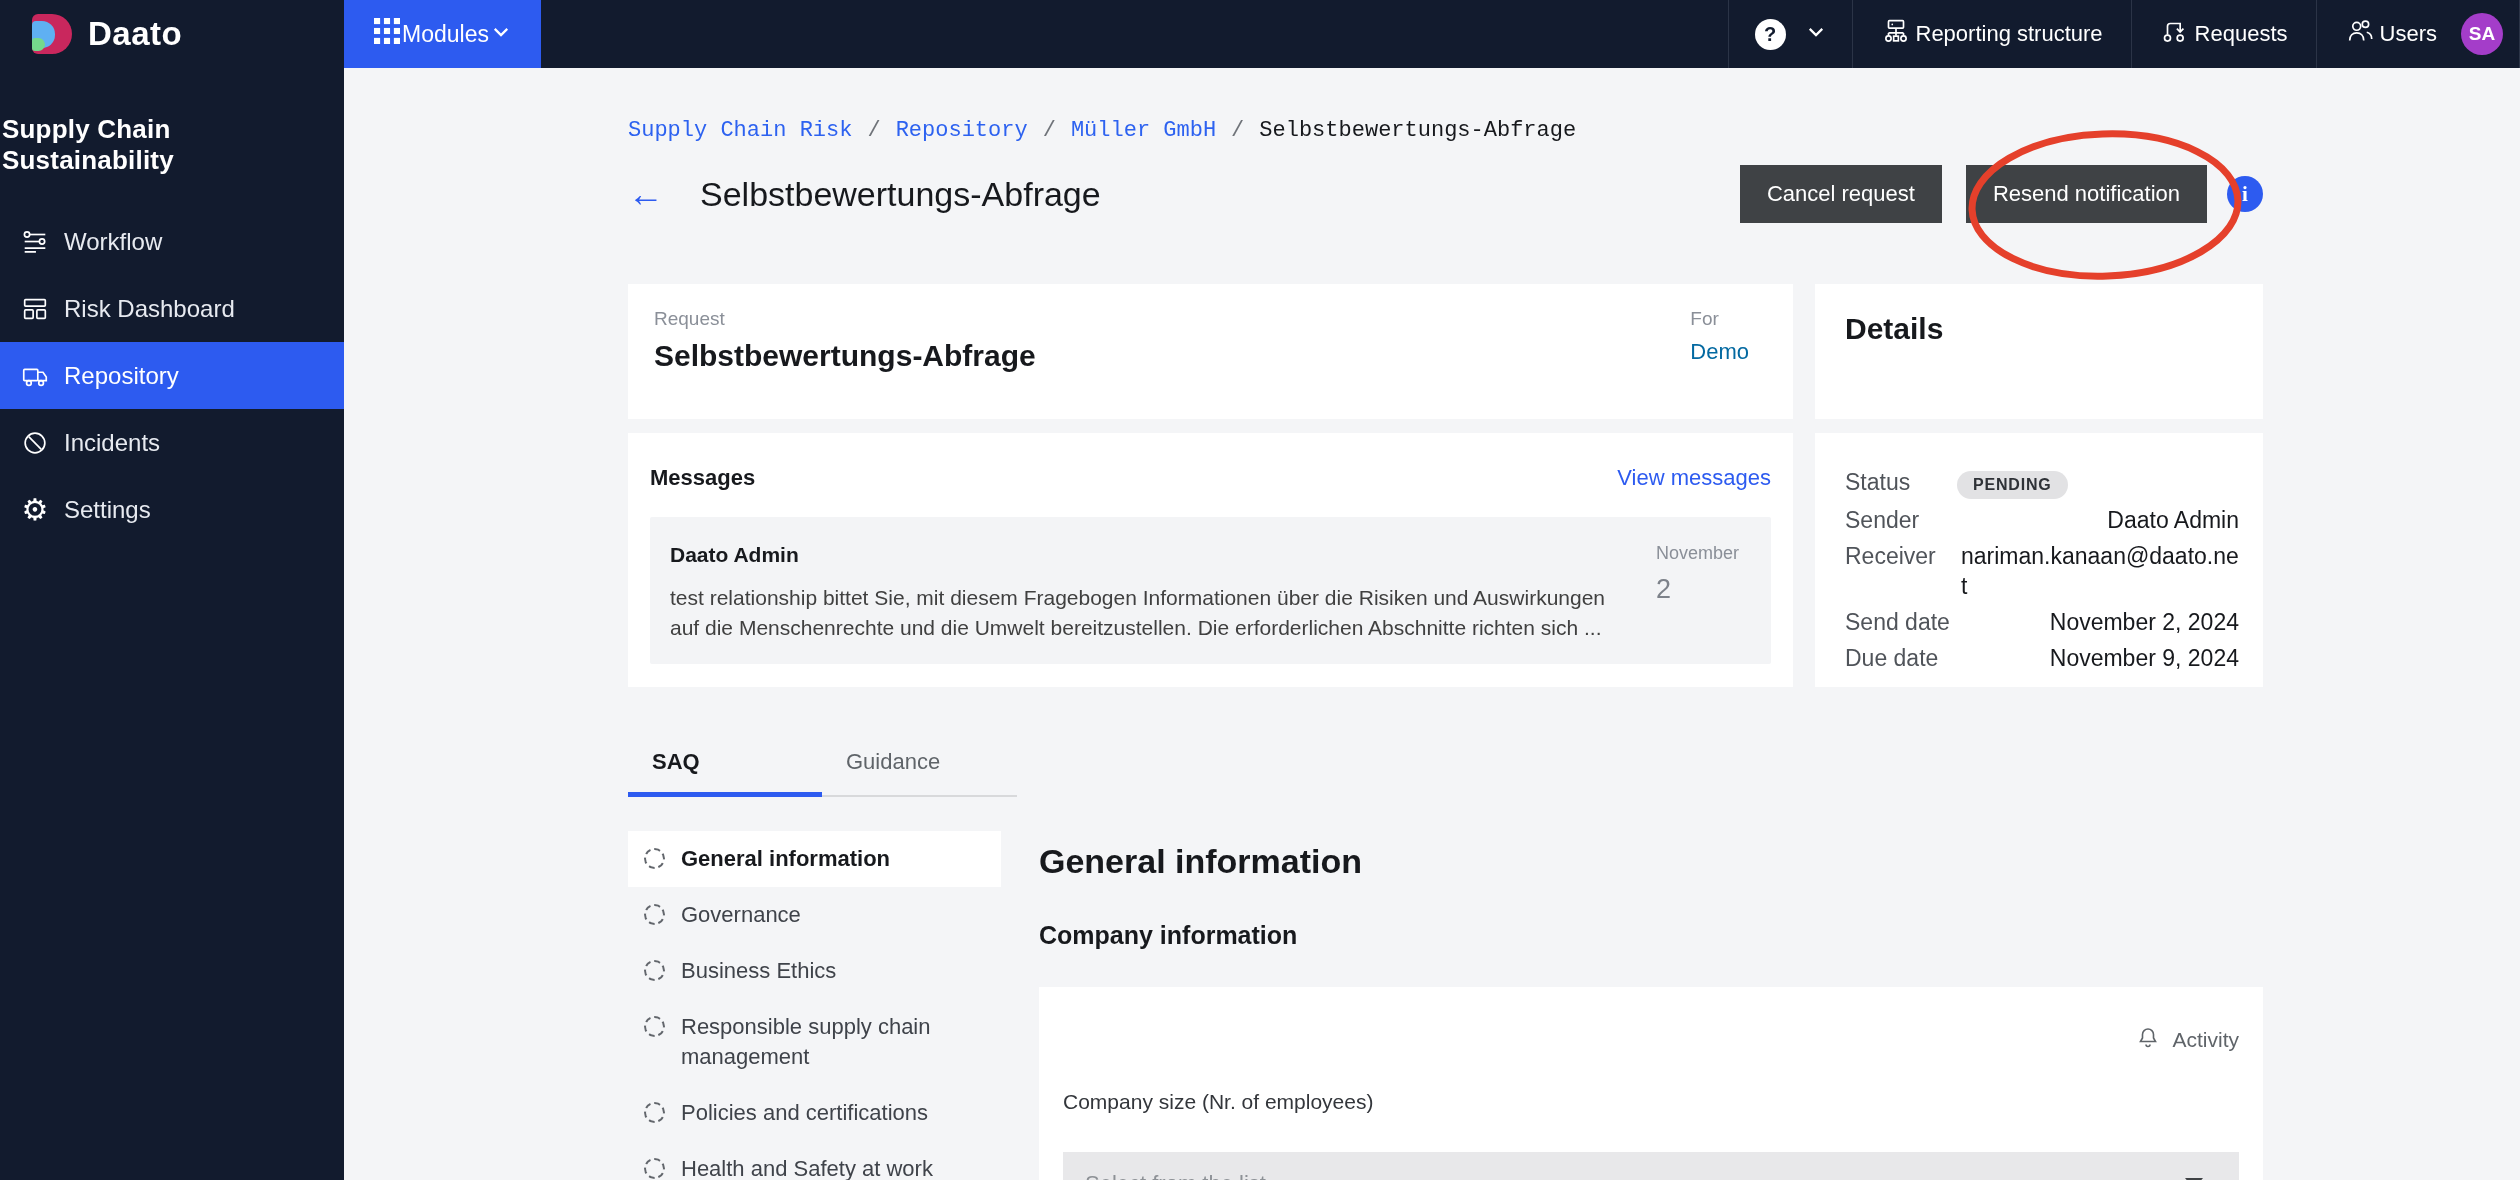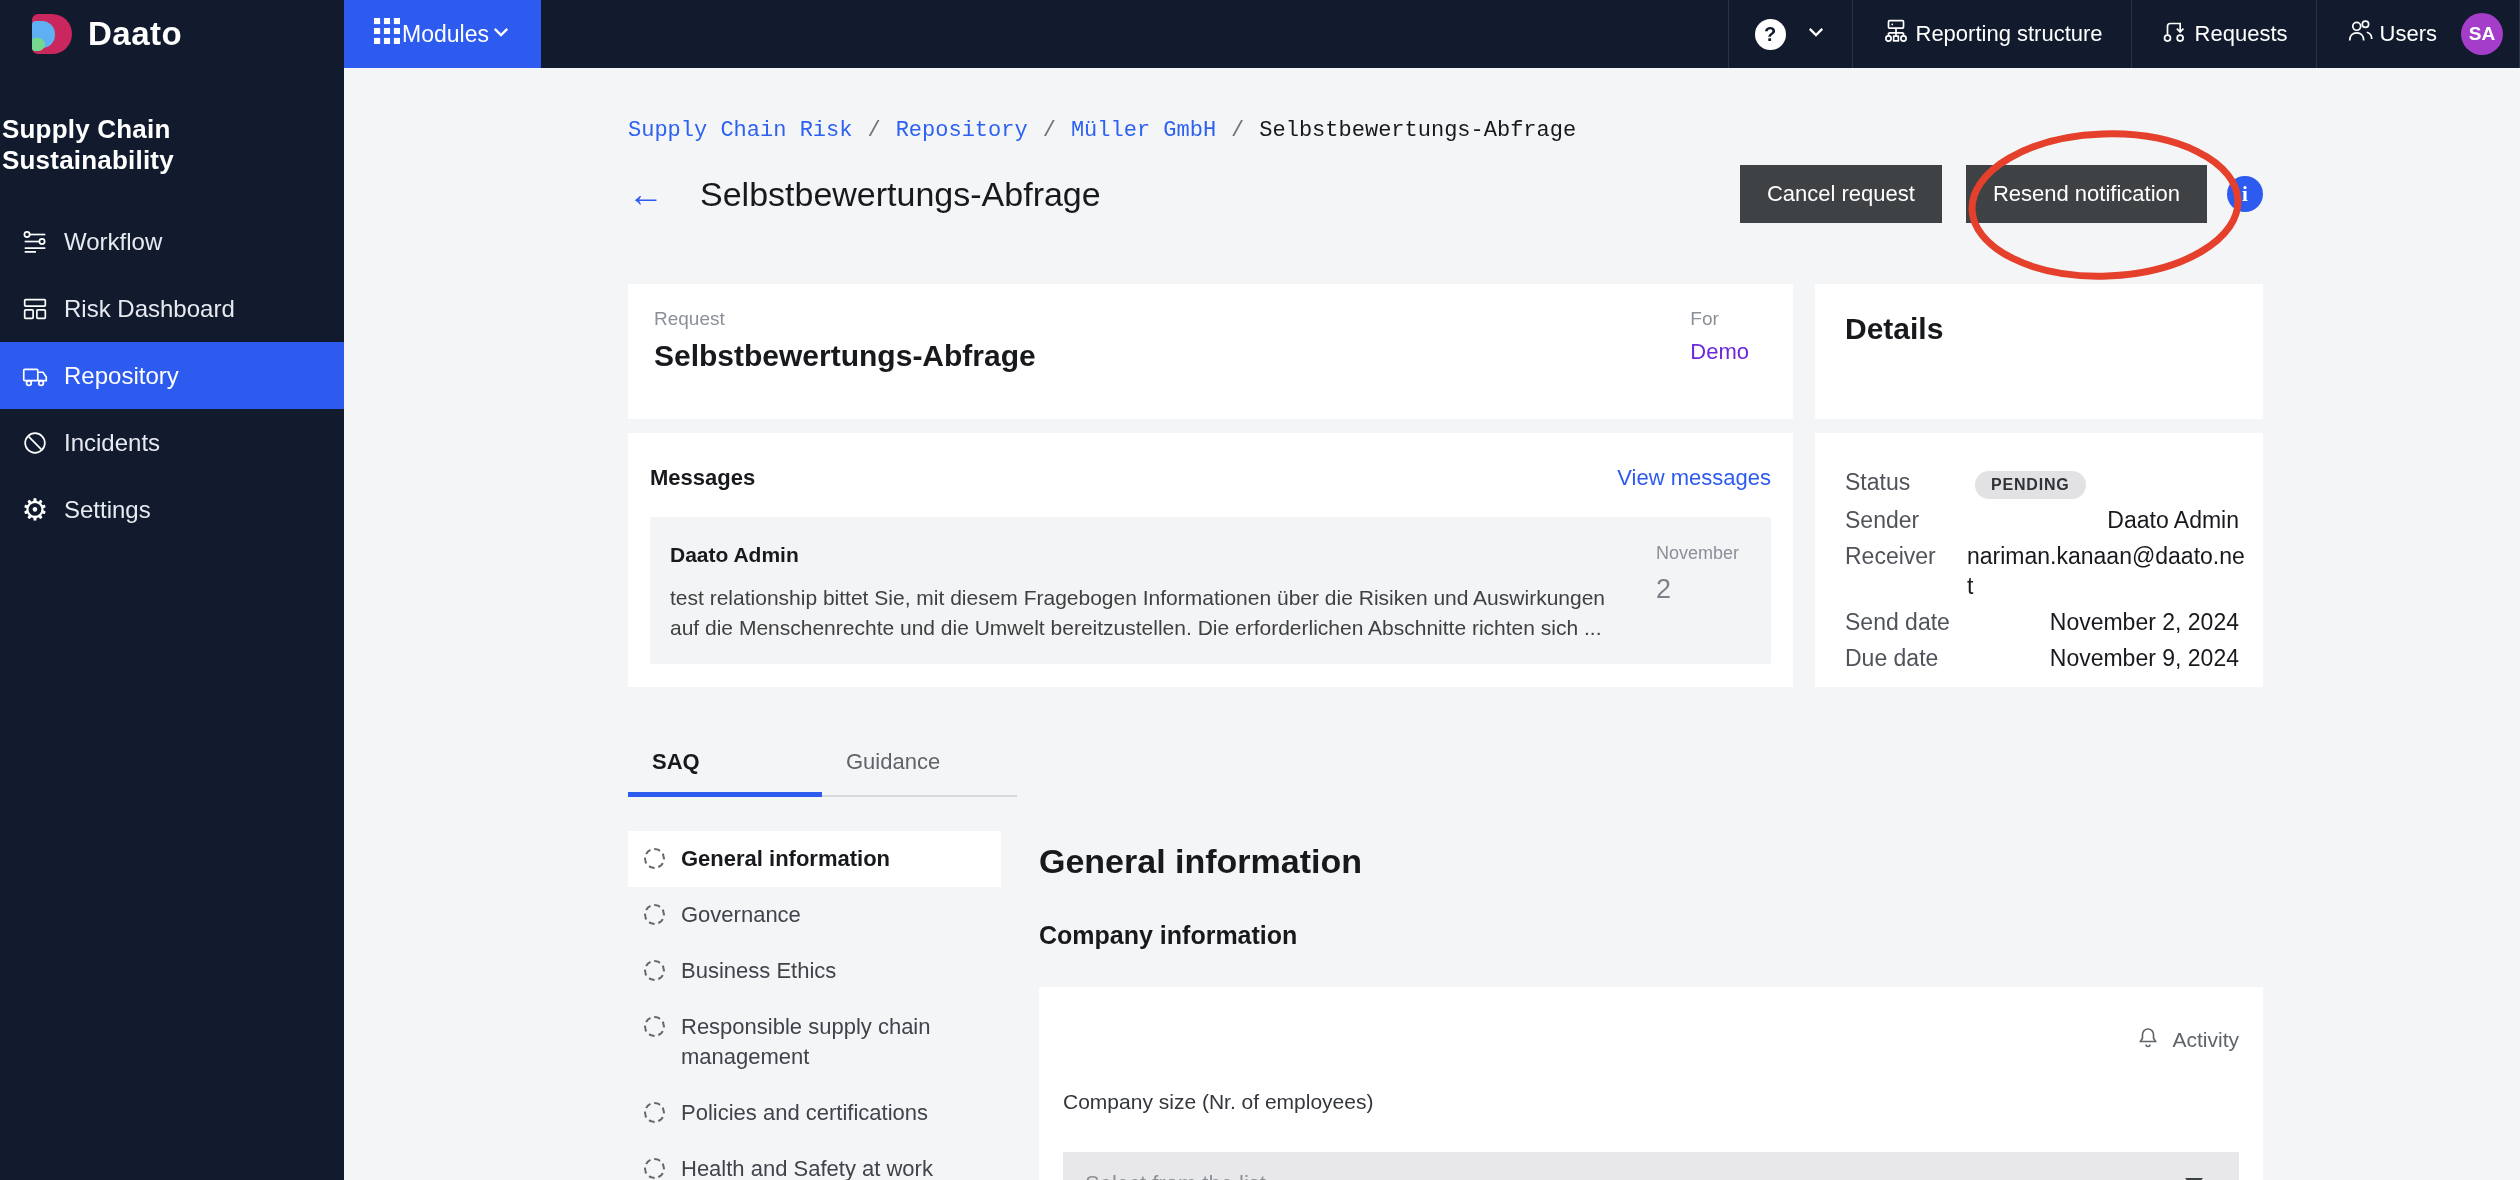--- a/index.html
+++ b/index.html
@@ -50,37 +50,37 @@
   .btn-cancel { margin-right:24px; }
   .info-dot { width:36px; height:36px; border-radius:50%; background:#2d5bf0; color:#fff; font-size:21px; font-weight:700; font-family:"Liberation Serif",serif; display:flex; align-items:center; justify-content:center; margin-left:20px; cursor:pointer; }
 
   
   .cards-grid { margin-top:61px; display:grid; grid-template-columns:1165px 448px; grid-template-rows:135px 254px; gap:14px 22px; }
   .card { background:#fff; }
   .request-card { padding:24px 26px; display:flex; }
   .req-label, .for-label { font-size:19px; color:#8a8f98; }
   .req-title { font-size:30px; font-weight:600; color:#17191d; margin-top:9px; }
   .req-right { margin-left:auto; padding-right:18px; }
-  .for-value { font-size:22px; color:#6d28d9; margin-top:9px; }
+  .for-value { font-size:22px; color:#0369a1; margin-top:9px; }
   .details-head-card { padding:28px 30px; font-size:30px; font-weight:600; color:#17191d; }
 
   .messages-card { padding:0 22px; overflow:hidden; }
   .msg-head { display:flex; align-items:center; padding-top:32px; }
   .msg-title { font-size:22px; font-weight:700; }
   .msg-link { margin-left:auto; color:#2d5bf0; font-size:22px; font-weight:500; cursor:pointer; }
   .msg-box { margin-top:26px; background:#f3f4f6; height:147px; padding:26px 20px; display:flex; border-radius:2px; }
   .msg-main { flex:1; padding-right:28px; min-width:0; }
   .msg-sender { font-size:21px; font-weight:600; color:#17191d; }
   .msg-body { margin-top:16px; font-size:21px; line-height:30px; color:#404040; max-height:60px; overflow:hidden; }
   .msg-date { width:95px; flex-shrink:0; }
   .msg-month { font-size:18px; color:#8a8f98; }
   .msg-day { font-size:27px; margin-top:10px; color:#7d828a; }
 
   .details-card { padding:34px 24px 0 30px; font-size:23px; overflow:hidden; }
-  .d-row { display:flex; margin-bottom:6px; line-height:30px;gap:18px; }
+  .d-row { display:flex; margin-bottom:6px; line-height:30px; }
   .d-label { color:#50545a; min-width:104px; flex-shrink:0; }
   .d-value { flex:1; text-align:right; color:#17191d; }
   .d-value.left { text-align:left; margin-left:8px; flex:none; }
   .d-badge { background:#e2e2e4; color:#2f3237; font-size:16px; font-weight:600; letter-spacing:.8px; padding:4px 16px; border-radius:999px; display:inline-block; line-height:20px; }
   .d-value.break { flex:none; width:278px; margin-left:auto; text-align:left; word-break:break-all; }
 
   
   .lower { margin-top:48px; display:flex; align-items:flex-start; }
   .left-col { width:389px; flex-shrink:0; }
   .tabs { display:flex; position:relative; height:62px; }

